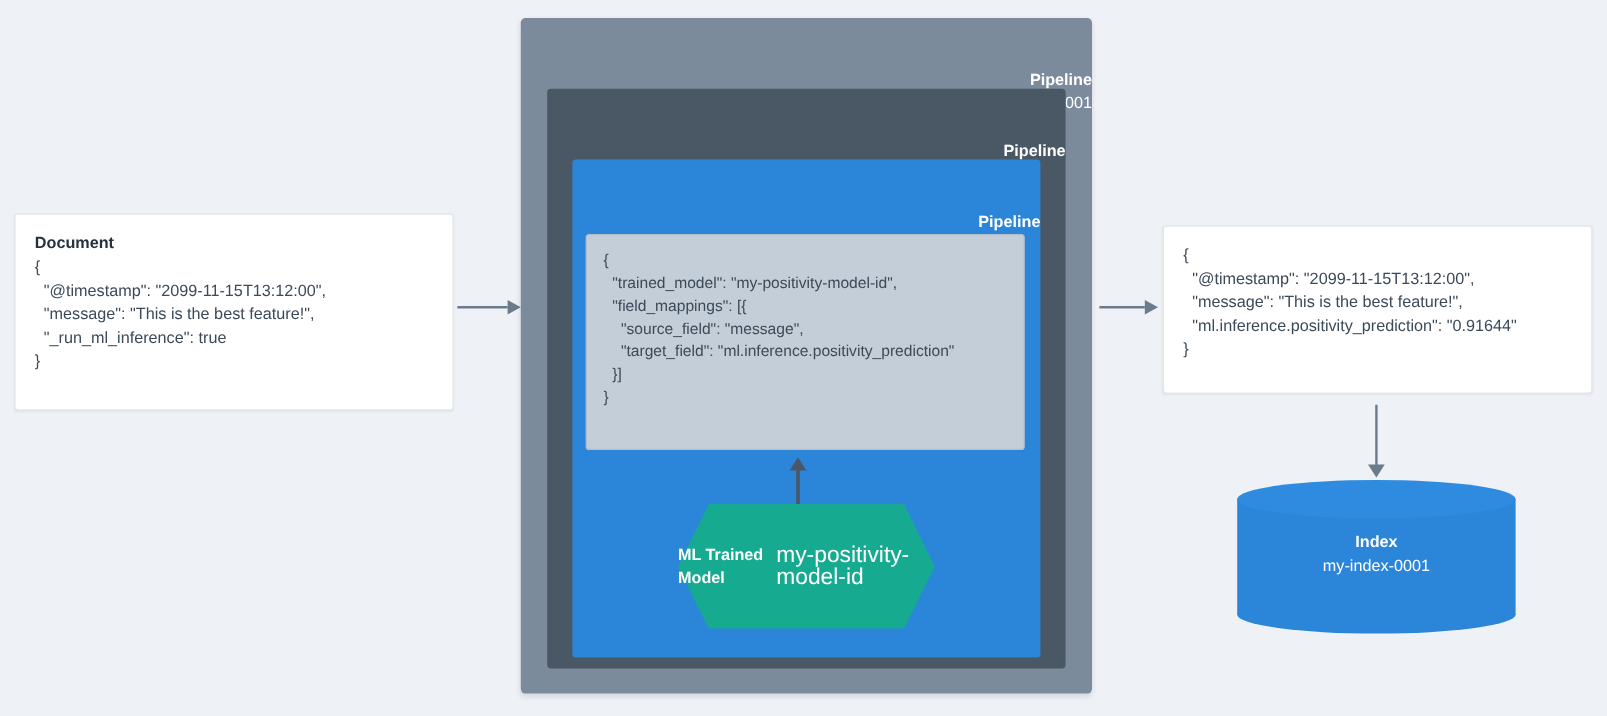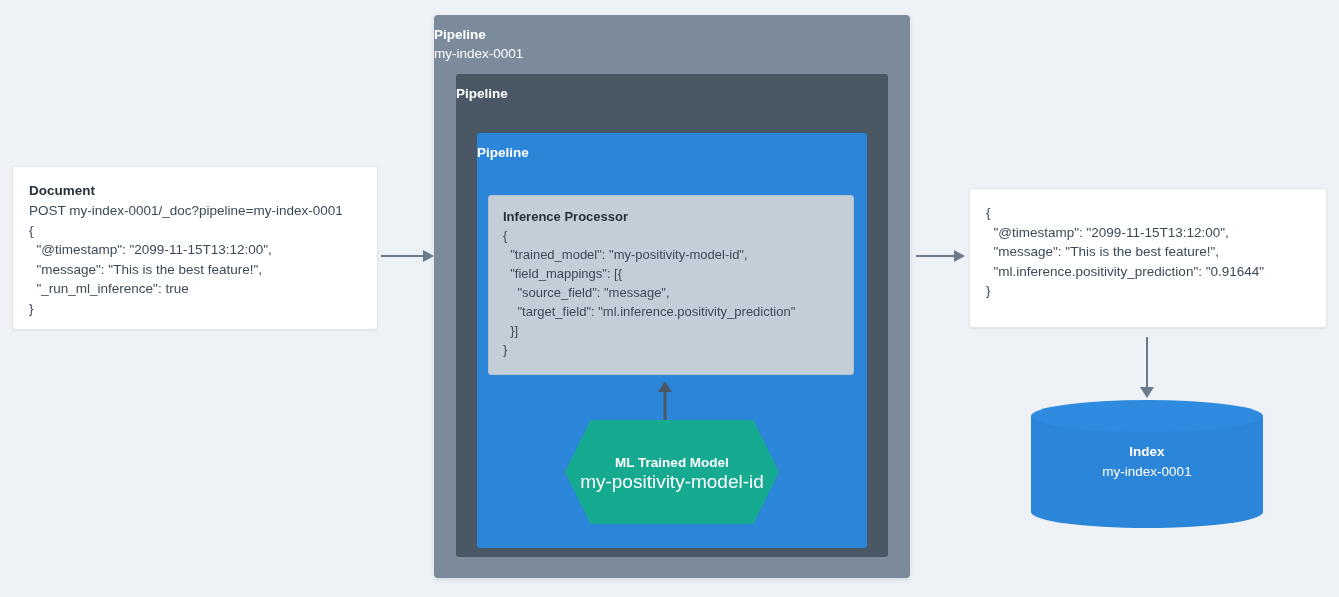--- a/index.html
+++ b/index.html
@@ -33,21 +33,21 @@
     line-height: 20px;
     white-space: pre;
   }
   .doc-line {
     font-size: 13.5px;
     color: #3c4a58;
     line-height: 19.5px;
     white-space: pre;
   }
 
-  #document-card  { left: 12px;  top: 166px; width: 366px; height: 164px; }
+  #document-card  { left: 12px;  top: 178px; width: 366px; height: 164px; }
   #enriched-card  { left: 969px; top: 188px; width: 358px; height: 140px; }
 
   
   #pipeline-outer {
     position: absolute;
     left: 434px; top: 15px;
     width: 476px; height: 563px;
     background: #7b8b9b;
     border-radius: 4px;
     box-shadow: 0 2px 4px rgba(40,60,80,0.13);
@@ -64,23 +64,24 @@
   #pipeline-inner {
     position: absolute;
     left: 21px; top: 59px;
     width: 390px; height: 415px;
     background: #2b86da;
     border-radius: 3px;
     box-sizing: border-box;
   }
 
   .box-head {
-    text-align: left;
+    text-align: right;
     color: #ffffff;
     padding-top: 11px;
+    margin-top: 32px;
   }
   .box-head .kind {
     font-weight: bold;
     font-size: 13.5px;
     line-height: 18px;
   }
   .box-head .name {
     font-size: 13.5px;
     line-height: 20px;
     font-weight: normal;
@@ -120,21 +121,21 @@
   #ml-model .hex {
     position: absolute;
     inset: 0;
     background: #16ab91;
     clip-path: polygon(12% 0%, 88% 0%, 100% 50%, 88% 100%, 12% 100%, 0% 50%);
   }
   #ml-model .hex-text {
     position: absolute;
     inset: 0;
     display: flex;
-    flex-direction: column;
+    flex-direction: row;
     align-items: center;
     justify-content: center;
     color: #ffffff;
     line-height: 19px;
   }
   #ml-model .hex-text .kind { font-weight: bold; font-size: 13.5px; }
   #ml-model .hex-text .name { font-size: 19px; }
 
   
   .arrow { position: absolute; }
@@ -175,21 +176,20 @@
     z-index: 3;
   }
   #index-cylinder .cyl-text .kind { font-weight: bold; font-size: 13.5px; }
   #index-cylinder .cyl-text .name { font-size: 13.5px; }
 </style>
 </head>
 <body>
 
 <div class="doc-card" id="document-card">
   <div class="doc-title">Document</div>
-  <div class="doc-line">POST my-index-0001/_doc?pipeline=my-index-0001</div>
   <div class="doc-line">{</div>
   <div class="doc-line">  "@timestamp": "2099-11-15T13:12:00",</div>
   <div class="doc-line">  "message": "This is the best feature!",</div>
   <div class="doc-line">  "_run_ml_inference": true</div>
   <div class="doc-line">}</div>
 </div>
 
 <svg class="arrow" style="left:381px; top:248px;" width="54" height="16">
   <line x1="0" y1="8" x2="42" y2="8" stroke="#6b7b8c" stroke-width="2"></line>
   <polygon points="42,2 53,8 42,14" fill="#6b7b8c"></polygon>
@@ -205,21 +205,20 @@
     <div class="box-head">
       <div class="kind">Pipeline</div>
     </div>
 
     <div id="pipeline-inner">
       <div class="box-head">
         <div class="kind">Pipeline</div>
       </div>
 
       <div id="processor-panel">
-        <div class="proc-title">Inference Processor</div>
         <div class="proc-line">{</div>
         <div class="proc-line">  "trained_model": "my-positivity-model-id",</div>
         <div class="proc-line">  "field_mappings": [{</div>
         <div class="proc-line">    "source_field": "message",</div>
         <div class="proc-line">    "target_field": "ml.inference.positivity_prediction"</div>
         <div class="proc-line">  }]</div>
         <div class="proc-line">}</div>
       </div>
 
       <svg class="arrow" style="left:180px; top:248px;" width="16" height="44">

